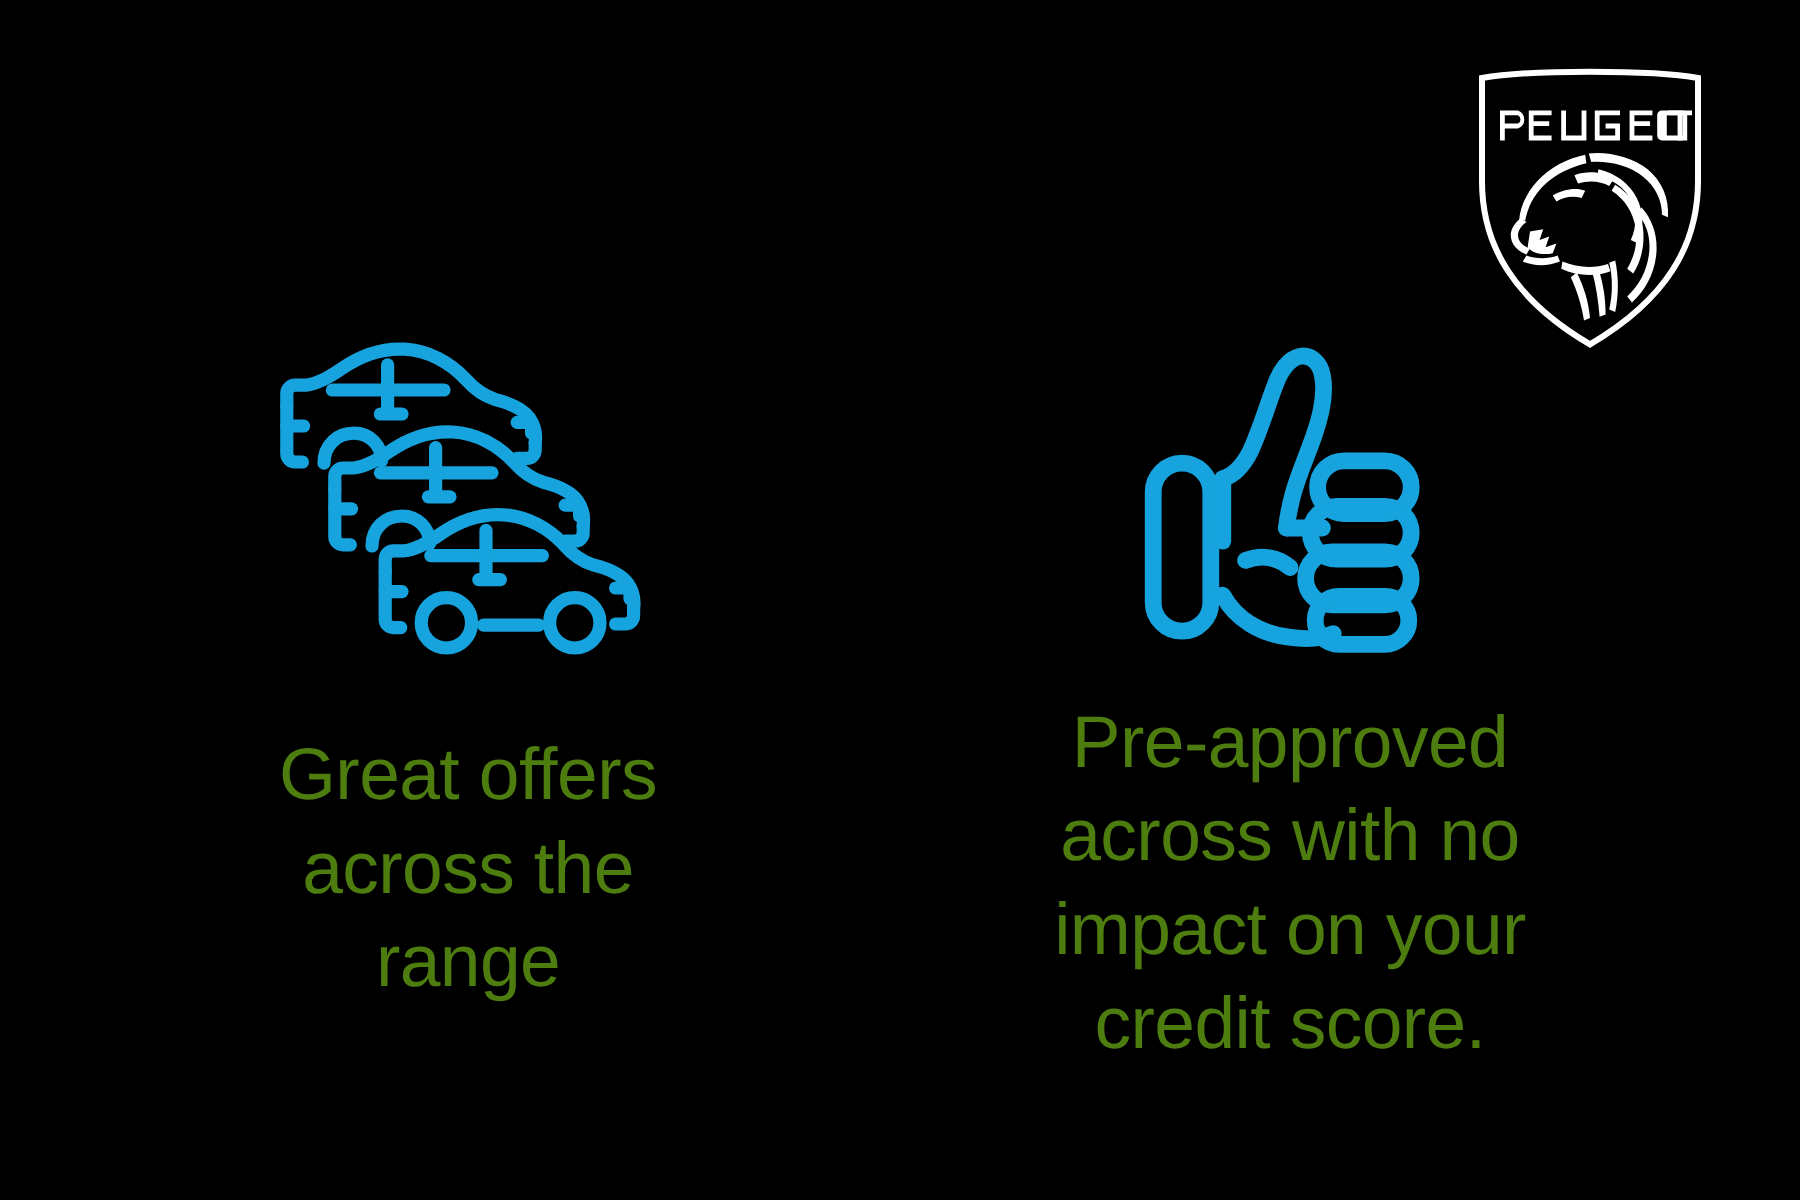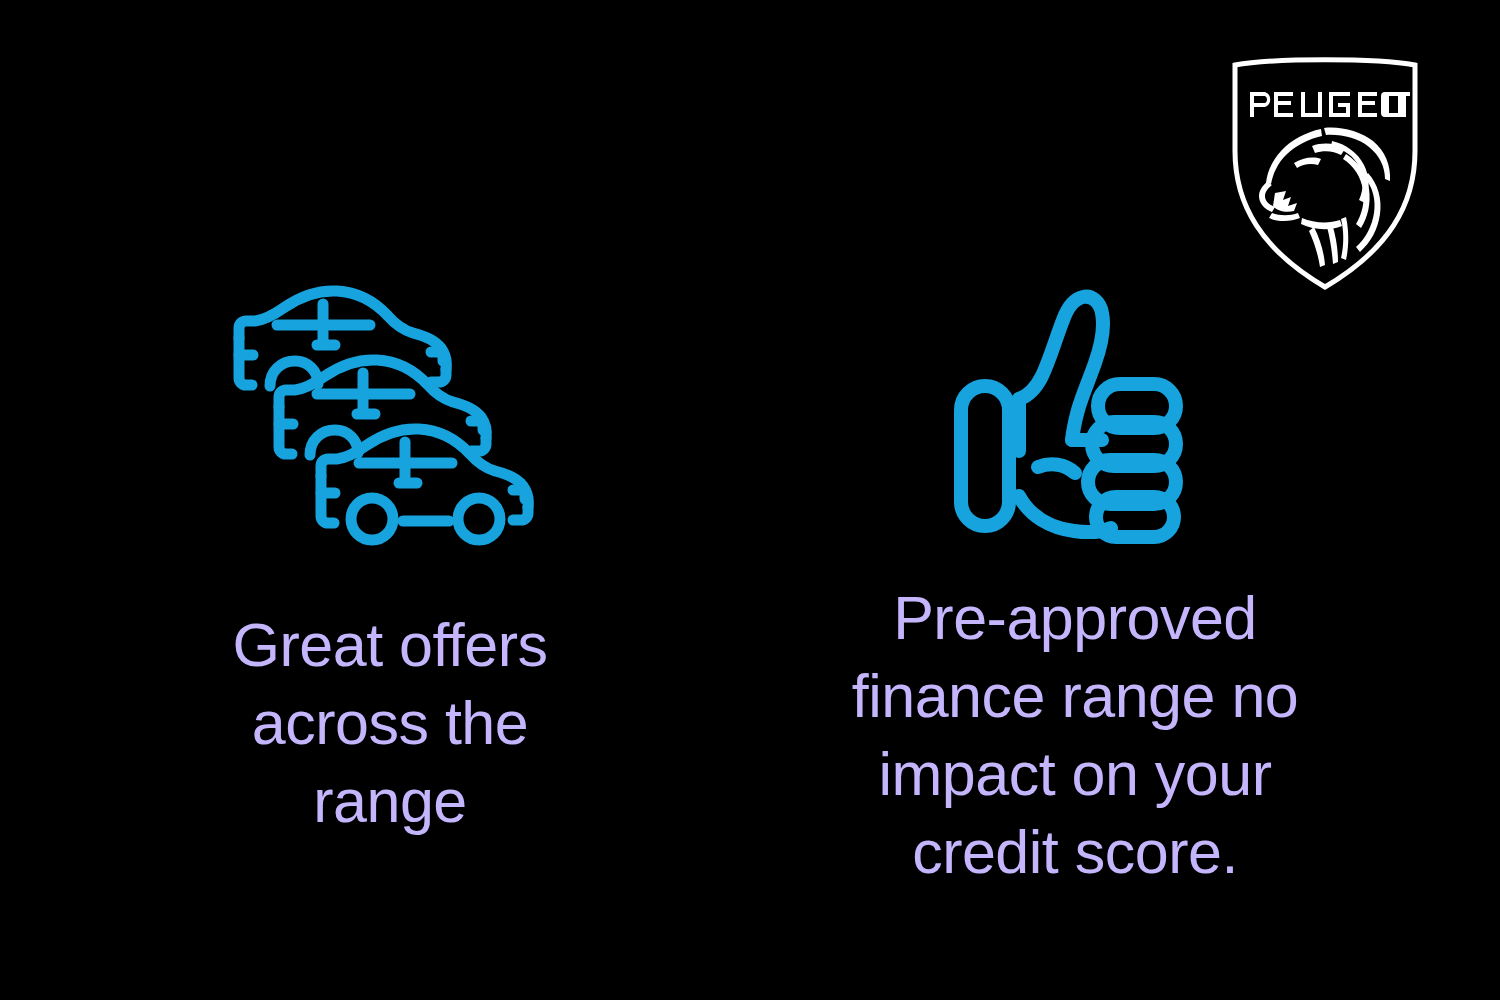--- a/index.html
+++ b/index.html
@@ -41,21 +41,21 @@
   .feature-icon {
     position: relative;
     display: block;
   }
   .feature-icon svg { display: block; }
 
   .icon-cars  { width: 330px; height: 290px; }
   .icon-thumb { width: 250px; height: 275px; }
 
   .feature-caption {
-    color: #c4b5fd;
+    color: #4d7c0f;
     font-family: "Liberation Sans", sans-serif;
     font-size: 61px;
     font-weight: 400;
     line-height: 78px;
     letter-spacing: -0.5px;
     text-align: center;
     white-space: pre-line;
     margin: 0;
   }
   .caption-left  { margin-top: 40px; }
@@ -220,18 +220,18 @@
                    C 138 257, 152 256, 161 252"></path>
 
           <rect x="148" y="108" width="78" height="44" rx="22" ry="22"></rect>
           <rect x="142" y="146" width="84" height="44" rx="22" ry="22"></rect>
           <rect x="138" y="184" width="88" height="44" rx="22" ry="22"></rect>
           <rect x="146" y="221" width="78" height="40" rx="20" ry="20"></rect>
         </g>
       </svg>
     </span>
     <p class="feature-caption caption-right">Pre-approved
-finance range no
+across with no
 impact on your
 credit score.</p>
   </div>
 
 </div>
 
 </body></html>

